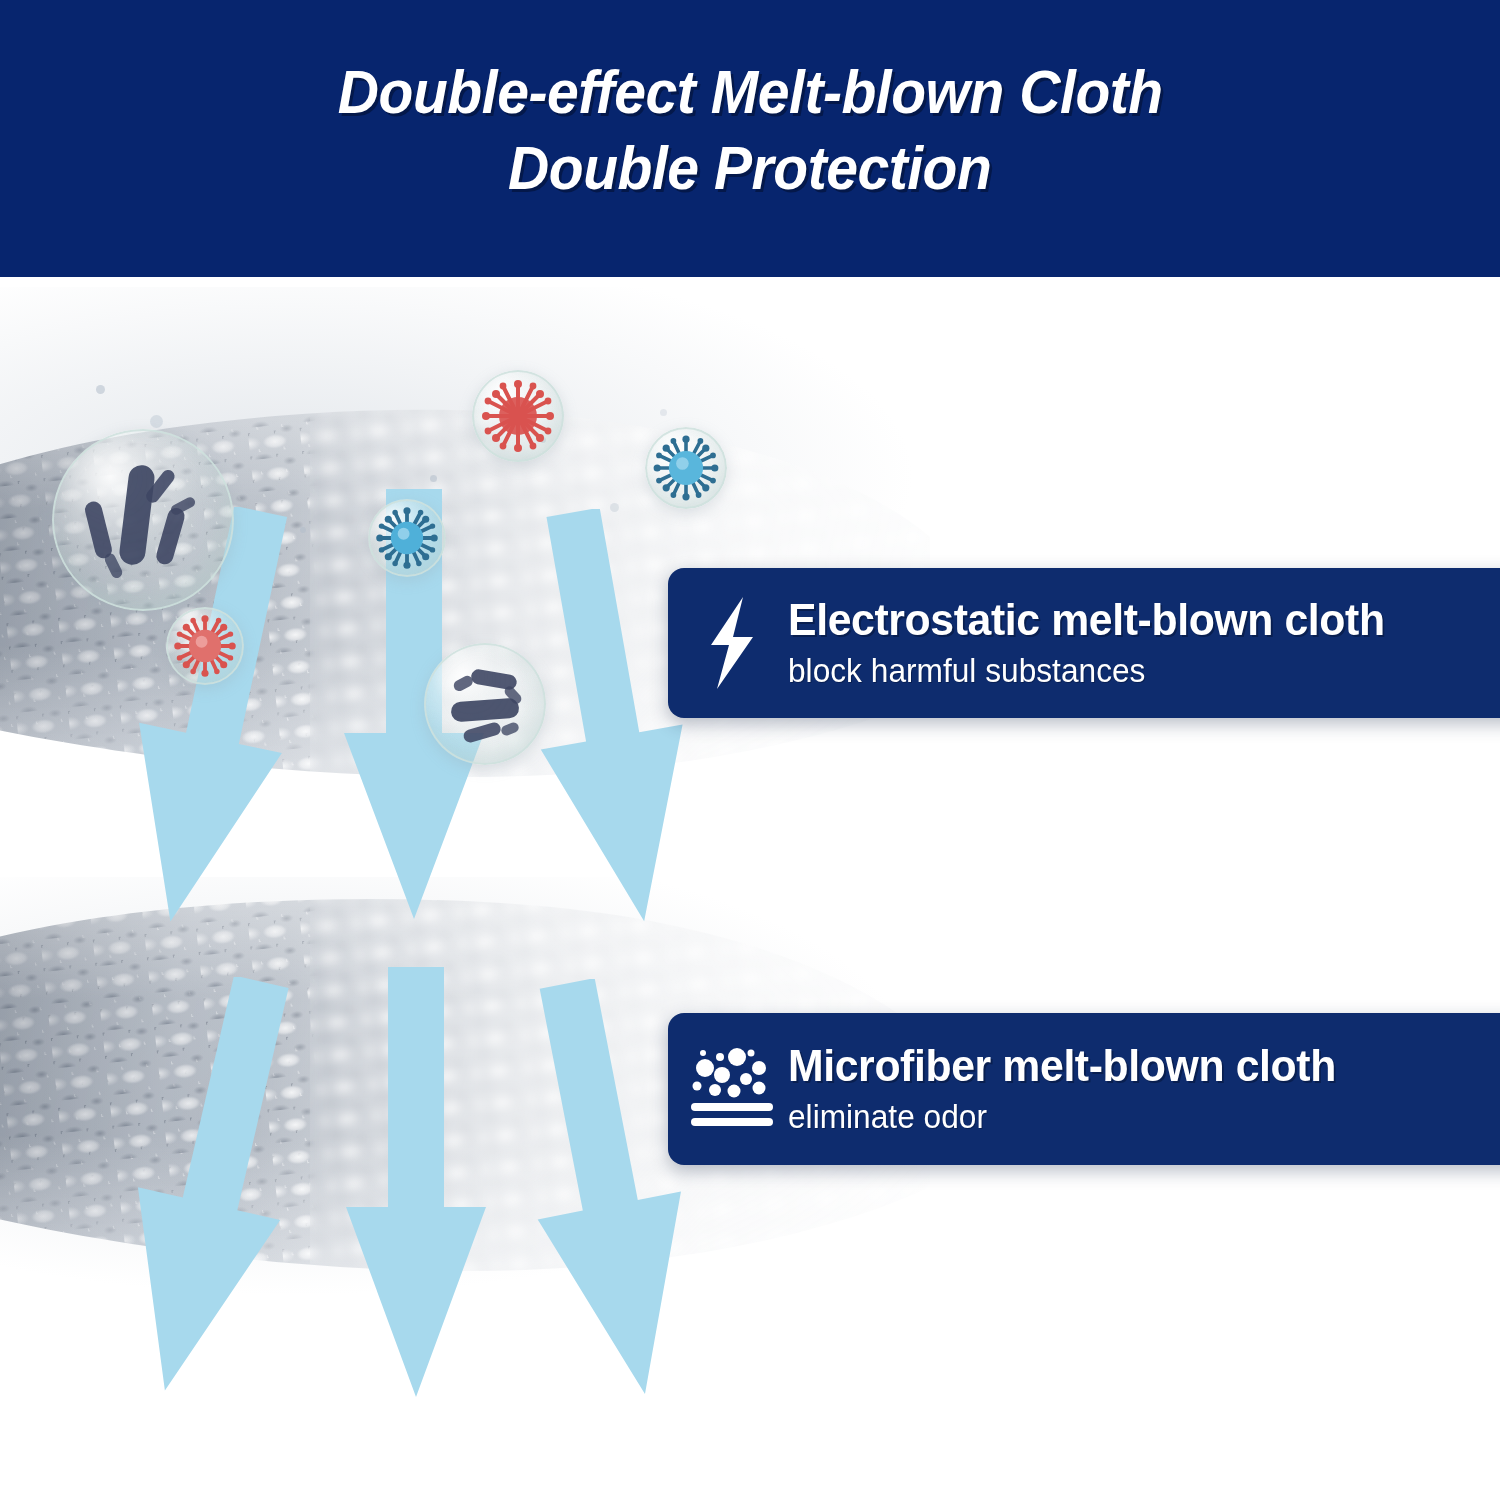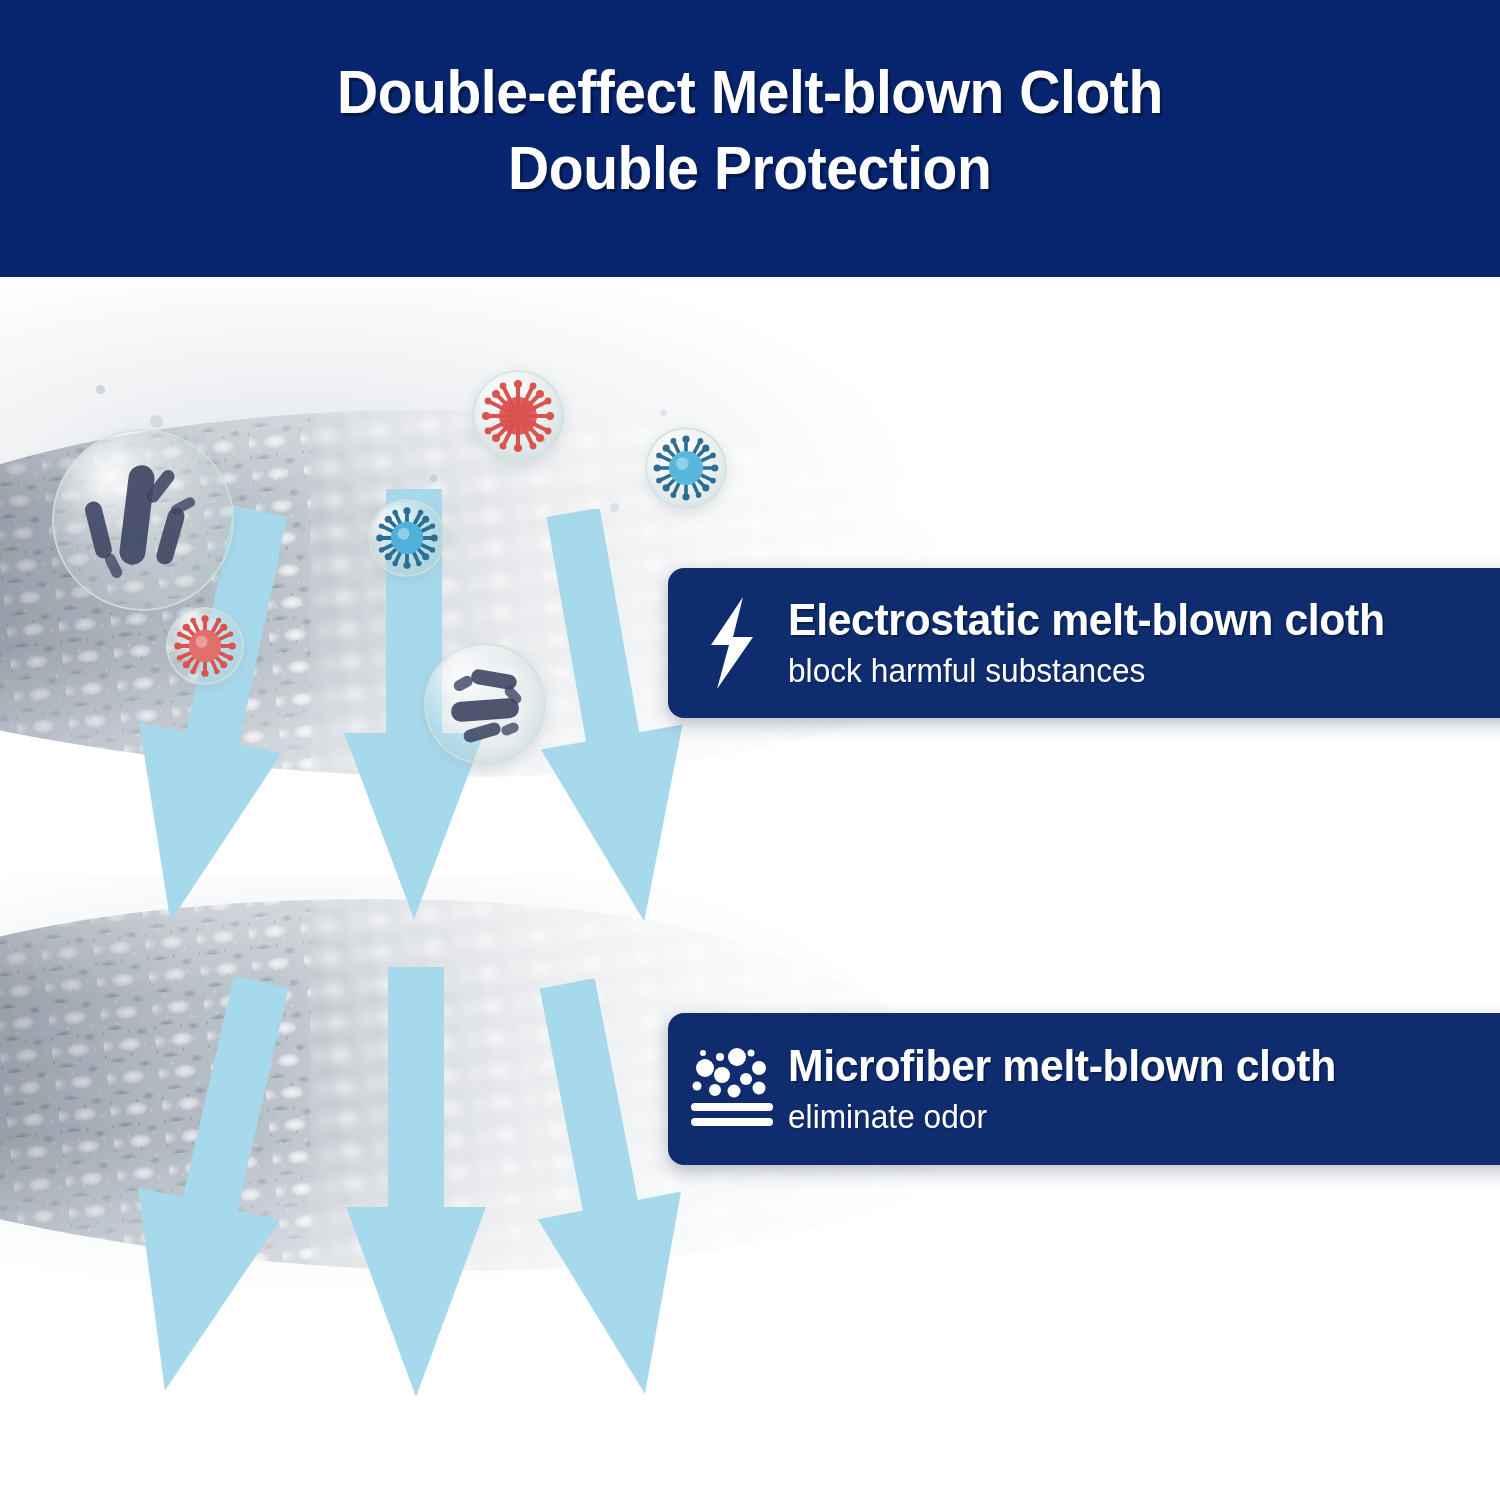--- a/index.html
+++ b/index.html
@@ -15,21 +15,21 @@
     background:#ffffff;
     overflow:hidden;
   }
 
   
   .header-banner{
     position:absolute;left:0;top:0;width:1500px;height:277px;
     background:#07256E;
     display:flex;flex-direction:column;
     align-items:center;justify-content:center;
-    box-sizing:border-box;padding-bottom:18px;
+    box-sizing:border-box;padding-bottom:18px;font-style:italic;
   }
   .header-line{
     color:#ffffff;
     font-weight:bold;
     font-size:62px;
     line-height:1.22;
     letter-spacing:-0.5px;
     transform:scaleX(0.92);
     text-shadow:3px 3px 0 rgba(2,14,46,0.55);
     white-space:nowrap;

